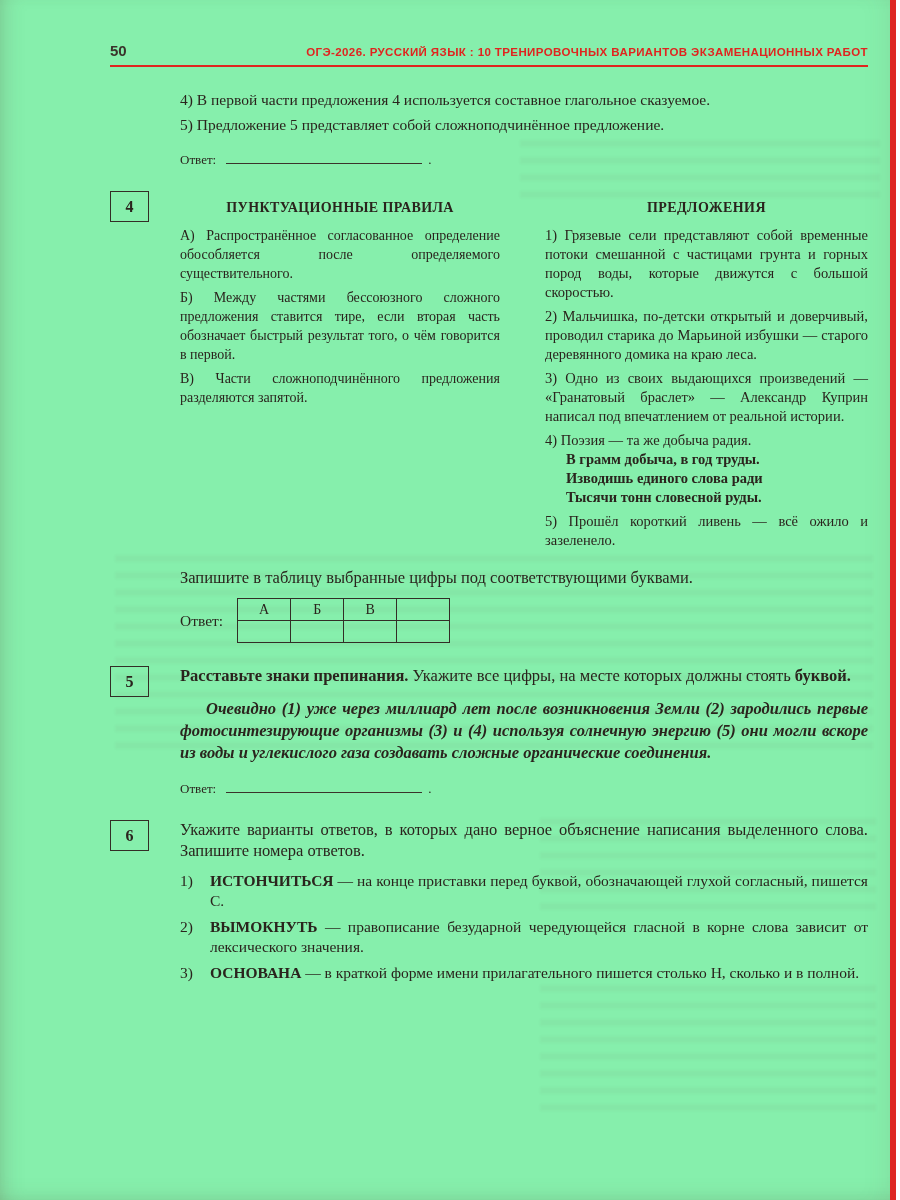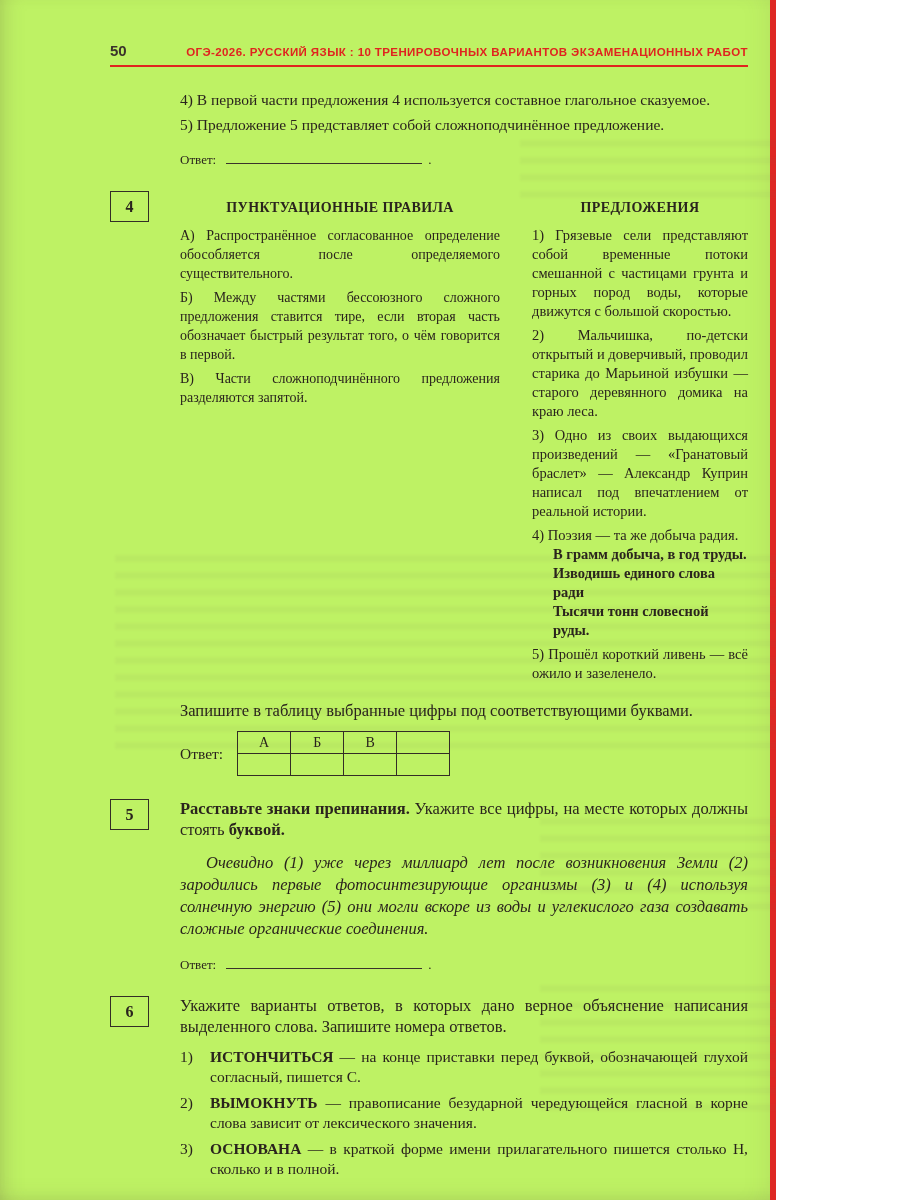--- a/index.html
+++ b/index.html
@@ -1,18 +1,18 @@
 <!DOCTYPE html>
 <html lang="ru"><head>
 <meta charset="utf-8">
 <style>
   html,body{margin:0;padding:0;background:#ffffff;}
   .page{
-    position:relative;width:776px;height:1200px;overflow:hidden;
-    background:#bef264;
+    position:relative;width:896px;height:1200px;overflow:hidden;
+    background:#86efac;
     box-shadow:inset 16px 0 24px -18px rgba(95,75,60,.35), inset -26px 0 34px -28px rgba(95,75,60,.18), inset 0 -18px 26px -22px rgba(95,75,60,.22);
     font-family:"Liberation Serif","DejaVu Serif",serif;
     color:#2a241d;
   }
   .red-edge{position:absolute;top:0;right:0;width:6px;height:100%;background:#de2823;}
   .ghost{
     position:absolute;z-index:0;opacity:.5;filter:blur(1.3px);
     background-image:repeating-linear-gradient(to bottom, rgba(115,100,85,.10) 0 7px, transparent 7px 17px);
   }
   .content{position:absolute;left:110px;right:28px;top:42px;z-index:1;}
@@ -26,39 +26,39 @@
   .para-instr{font-size:16.5px;line-height:21px;}
   .answer-line{margin-top:14px;font-size:13px;}
   .blank{display:inline-block;width:196px;height:14px;border-bottom:1.3px solid #3a332b;margin:0 6px 0 10px;vertical-align:baseline;}
   .task{display:flex;margin-top:22px;}
   .tasknum{
     flex:none;width:37px;height:29px;margin-right:31px;margin-top:1px;
     border:1.5px solid #332d26;text-align:center;line-height:29px;
     font-weight:bold;font-size:16px;
   }
   .taskbody{flex:1;min-width:0;}
-  .cols{display:flex;gap:32px;margin-top:10px;}
+  .cols{display:flex;gap:45px;margin-top:10px;}
   .col-left{flex:none;width:320px;}
   .col-right{flex:1;min-width:0;}
   .col-header{font-weight:bold;font-size:14px;letter-spacing:.4px;text-align:center;margin-bottom:10px;}
   .col-left .para{font-size:14px;line-height:19px;margin-bottom:5px;font-family:Liberation Serif, serif;}
   .col-right .para{font-size:14.5px;line-height:19px;margin-bottom:5px;}
   .poem{font-size:14.5px;line-height:19px;margin-bottom:5px;}
   .poem-cont{padding-left:21px;font-weight:bold;}
   .table-instr{margin-top:12px;}
   .ans-row{display:flex;align-items:center;margin-top:10px;font-size:15.5px;}
   .ans-label{margin-right:14px;}
   .ans-table{border-collapse:collapse;}
   .ans-table td{
     width:52px;height:21px;border:1.2px solid #332d26;
     text-align:center;font-size:14px;padding:0;
   }
   .passage{
     margin:12px 0 0;text-align:justify;hyphens:auto;text-indent:26px;
-    font-style:italic;font-weight:normal;font-size:16.5px;line-height:22px;
+    font-style:italic;font-weight:bold;font-size:16.5px;line-height:22px;
   }
   .opts{margin-top:10px;}
   .opt{display:flex;font-size:15.5px;line-height:20px;margin-bottom:6px;}
   .opt-num{flex:none;width:30px;}
   .opt-body{flex:1;min-width:0;text-align:justify;hyphens:auto;}
 </style>
 </head>
 <body>
 
 <div class="page">

